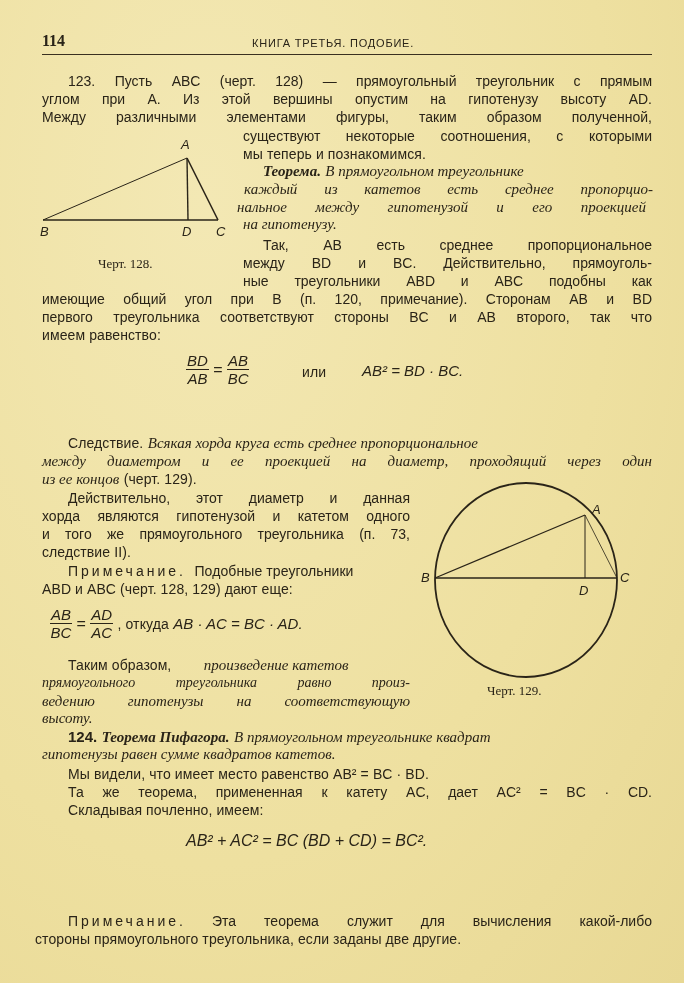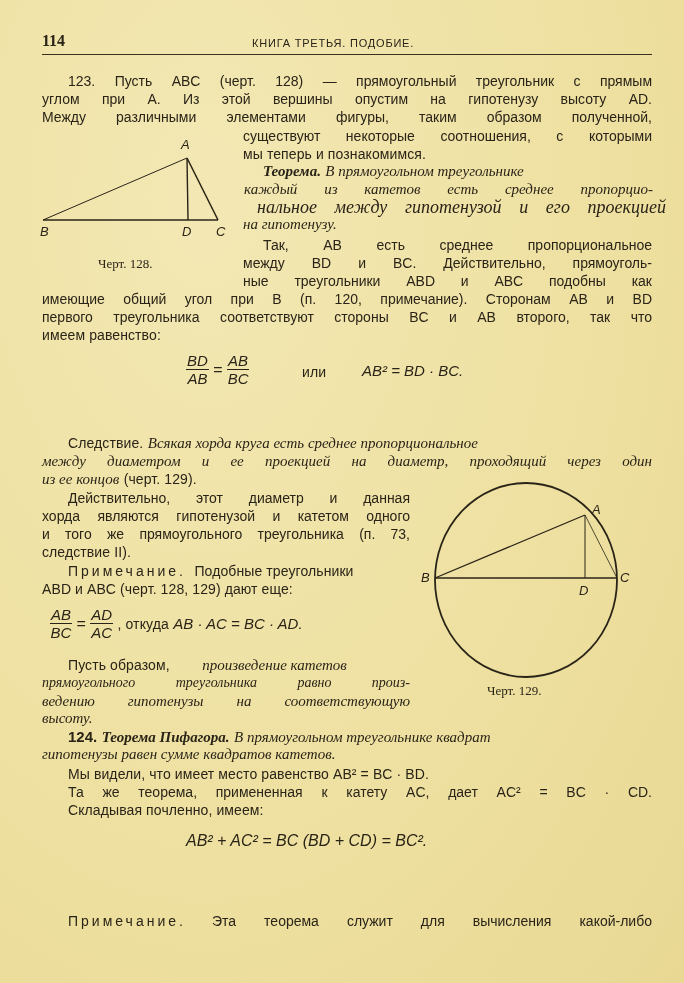--- a/index.html
+++ b/index.html
@@ -54,21 +54,21 @@
   <div class="abs" style="left:40px; top:224px; font-style:italic; font-size:13px;">B</div>
   <div class="abs" style="left:182px; top:224px; font-style:italic; font-size:13px;">D</div>
   <div class="abs" style="left:216px; top:224px; font-style:italic; font-size:13px;">C</div>
   <div class="abs caption" style="left:98px; top:256px;">Черт. 128.</div>
 
   <div class="abs" style="left:263px; top:162px; width:389px; line-height:18px;">
     <span class="it b">Теорема.</span>
     <span class="it">В прямоугольном треугольнике</span>
   </div>
   <div class="just it" style="left:244px; width:409px; top:180px; font-size:15px;">каждый из катетов есть среднее пропорцио-</div>
-  <div class="just it" style="left:257px; width:409px; top:198px; font-size:18px;">нальное между гипотенузой и его проекцией</div>
+  <div class="just it" style="left:237px; width:409px; top:198px; font-size:15px;">нальное между гипотенузой и его проекцией</div>
   <div class="abs it" style="left:243px; top:216px;">на гипотенузу.</div>
 
   <div class="just" style="left:263px; width:389px; top:236px;">Так, AB есть среднее пропорциональное</div>
   <div class="just" style="left:243px; width:409px; top:254px;">между BD и BC. Действительно, прямоуголь-</div>
   <div class="just" style="left:243px; width:409px; top:272px;">ные треугольники ABD и ABC подобны как</div>
   <div class="just" style="left:42px; width:610px; top:290px;">имеющие общий угол при B (п. 120, примечание). Сторонам AB и BD</div>
   <div class="just" style="left:42px; width:610px; top:308px;">первого треугольника соответствуют стороны BC и AB второго, так что</div>
   <div class="abs txt" style="left:42px; top:326px;">имеем равенство:</div>
 
   <div class="abs" style="left:186px; top:352px;">
@@ -101,21 +101,21 @@
 
   <div class="abs" style="left:50px; top:606px;">
     <span class="frac"><span class="n">AB</span><span class="d">BC</span></span>
     <span style="font-size:16px; vertical-align:middle;">=</span>
     <span class="frac"><span class="n">AD</span><span class="d">AC</span></span>
     <span class="txt" style="vertical-align:middle;">, откуда</span>
     <span class="math" style="font-size:15px; vertical-align:middle; margin-left:0;">AB · AC = BC · AD.</span>
   </div>
 
   <div class="abs" style="left:68px; top:656px; width:342px;">
-    <span class="txt">Пусть образом,</span>
+    <span class="txt">Таким образом,</span>
     <span class="it" style="margin-left:28px;">произведение катетов</span>
   </div>
   <div class="just it" style="left:42px; width:368px; top:674px; font-size:14px;">прямоугольного треугольника равно произ-</div>
   <div class="just it" style="left:42px; width:368px; top:692px; font-size:15px;">ведению гипотенузы на соответствующую</div>
   <div class="abs it" style="left:42px; top:710px;">высоту.</div>
 
   <svg class="abs" style="left:0; top:0;" width="684" height="983">
     <g stroke="#2a2418" fill="none">
       <ellipse cx="526" cy="580" rx="91" ry="97" stroke-width="1.8"></ellipse>
       <line x1="435" y1="578" x2="617" y2="578" stroke-width="1.6"></line>
@@ -139,14 +139,15 @@
   <div class="abs txt" style="left:68px; top:765px;">Мы видели, что имеет место равенство AB² = BC · BD.</div>
   <div class="just" style="left:68px; width:584px; top:783px;">Та же теорема, примененная к катету AC, дает AC² = BC · CD.</div>
   <div class="abs txt" style="left:68px; top:801px;">Складывая почленно, имеем:</div>
 
   <div class="abs math" style="left:186px; top:832px; font-size:16px;">AB² + AC² = BC (BD + CD) = BC².</div>
 
   <div class="abs" style="left:68px; top:912px; width:584px;">
     <span class="txt sp">Примечание.</span>
   </div>
   <div class="just" style="left:212px; width:440px; top:912px;">Эта теорема служит для вычисления какой-либо</div>
+  <div class="abs txt" style="left:35px; top:930px;">стороны прямоугольного треугольника, если заданы две другие.</div>
 
 </div>
 
 </body></html>

